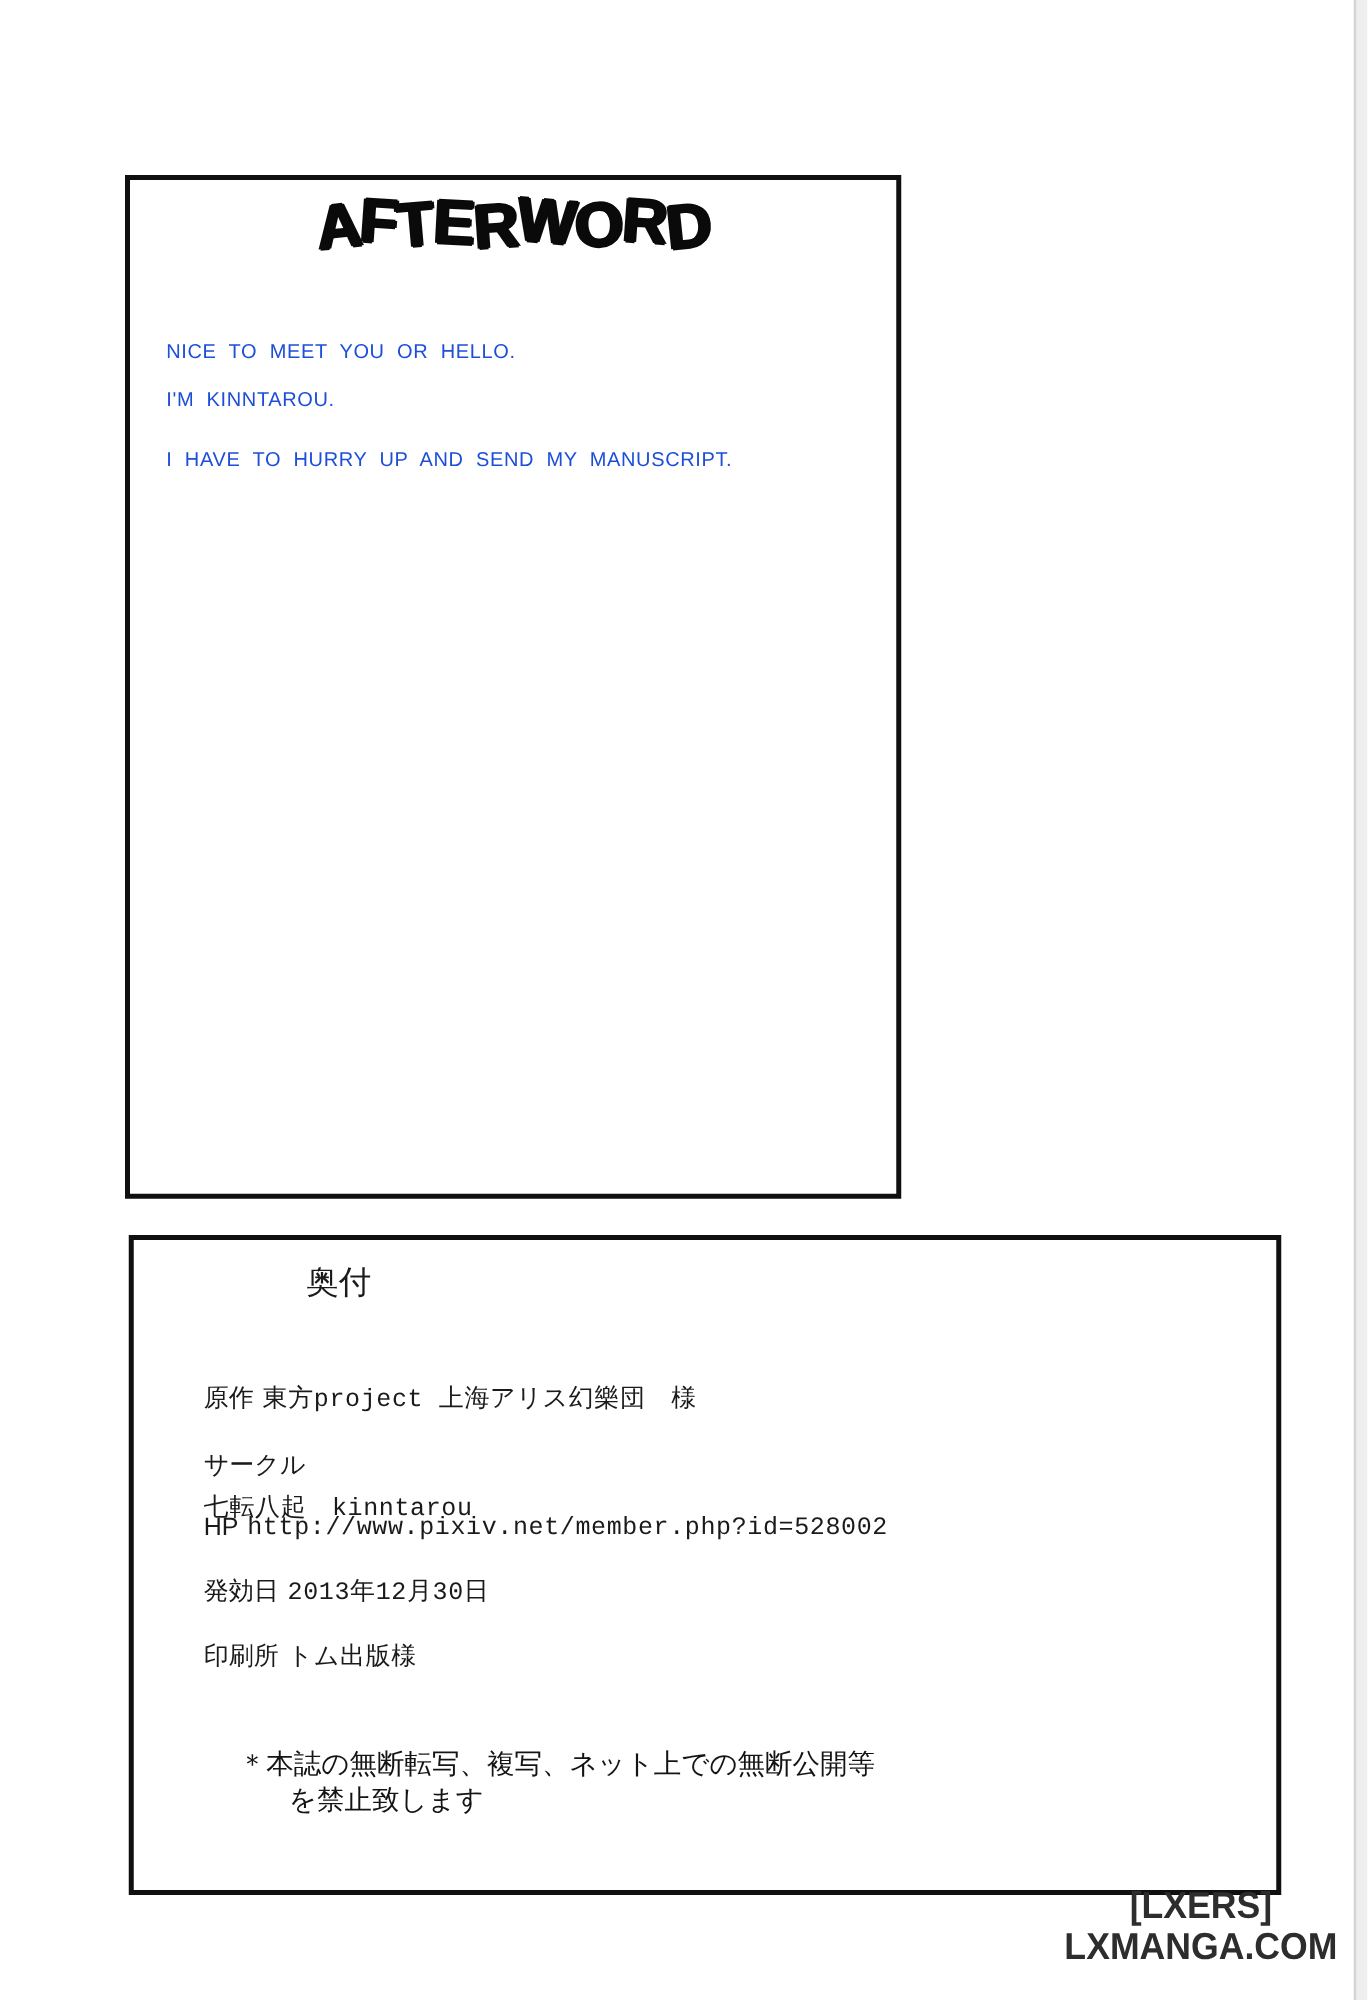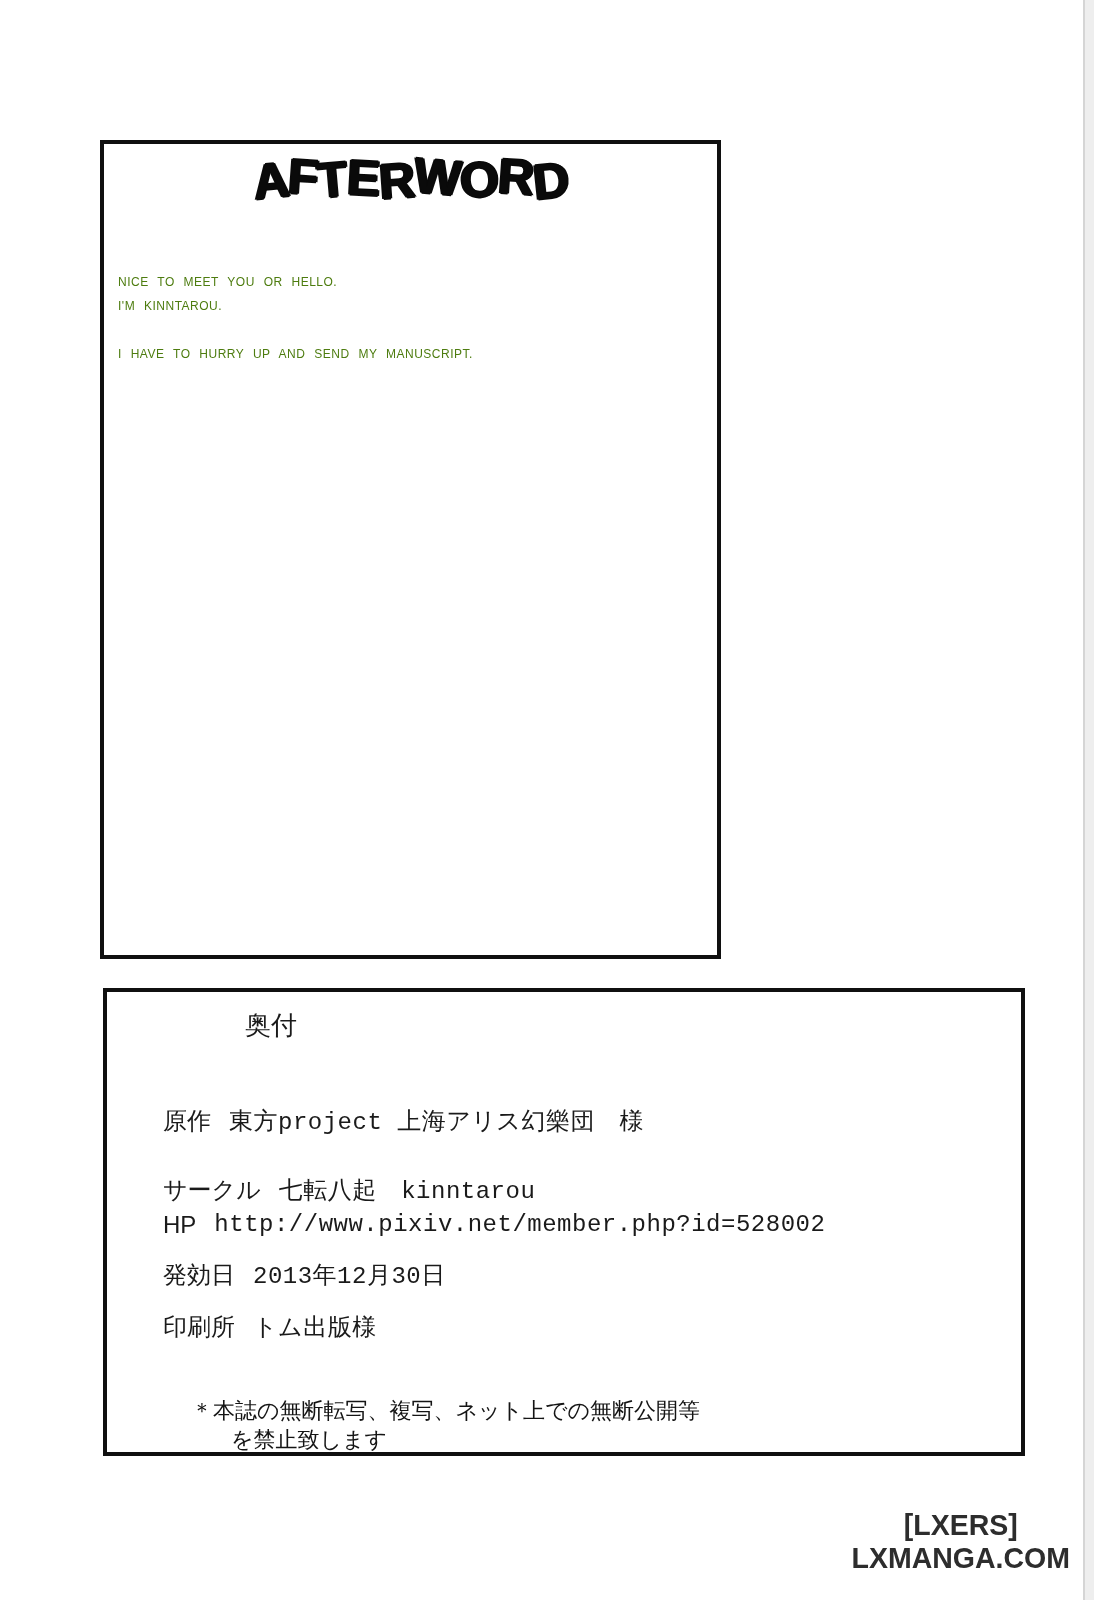--- a/index.html
+++ b/index.html
@@ -52,37 +52,37 @@
   .comic-title span {
     display: inline-block;
     text-shadow:
       1.5px 0 0 #0a0a0a, -1.5px 0 0 #0a0a0a,
       0 1px 0 #0a0a0a, 0 -1px 0 #0a0a0a;
   }
   .aw-text {
     margin: 64px 0 0 14px;
   }
   .aw-line {
-    margin: 0;
-    font-size: 12px;
+    margin: 15px;
+    font-size: 16px;
     line-height: 24px;
     letter-spacing: 0.5px;
     word-spacing: 5px;
-    color: #4d7c0f;
+    color: #1d4ed8;
     white-space: nowrap;
   }
   .aw-line.gap-before { margin-top: 24px; }
 
   
   .colophon-box {
     position: absolute;
     left: 103px;
     top: 988px;
     width: 922px;
-    height: 468px;
+    height: 528px;
     border: 4px solid #101010;
     background: #ffffff;
     box-sizing: border-box;
   }
   .c-heading {
     position: absolute;
     left: 138px;
     top: 16px;
     font-size: 26px;
     color: #1a1a1a;
@@ -93,28 +93,28 @@
     top: 58px;
     font-size: 32px;
     letter-spacing: 1px;
     color: #141414;
     white-space: nowrap;
   }
   .c-row {
     position: absolute;
     left: 56px;
     display: flex;
-    gap: 18px;
-    font-size: 24px;
+    gap: 7px;
+    font-size: 20px;
     color: #1a1a1a;
     white-space: nowrap;
   }
   .c-row .c-value { letter-spacing: 0.5px; font-family: Liberation Mono, monospace; }
   .row-0 { top: 113px; }
-  .row-1 { top: 182px; }
+  .row-1 { top: 166px; flex-direction: column; }
   .row-2 { top: 219px; }
   .row-3 { top: 267px; align-items: flex-end; }
   .row-4 { top: 319px; }
   .c-notice {
     position: absolute;
     left: 84px;
     top: 404px;
     font-family: "Liberation Serif", serif;
     font-size: 22px;
     line-height: 29px;

